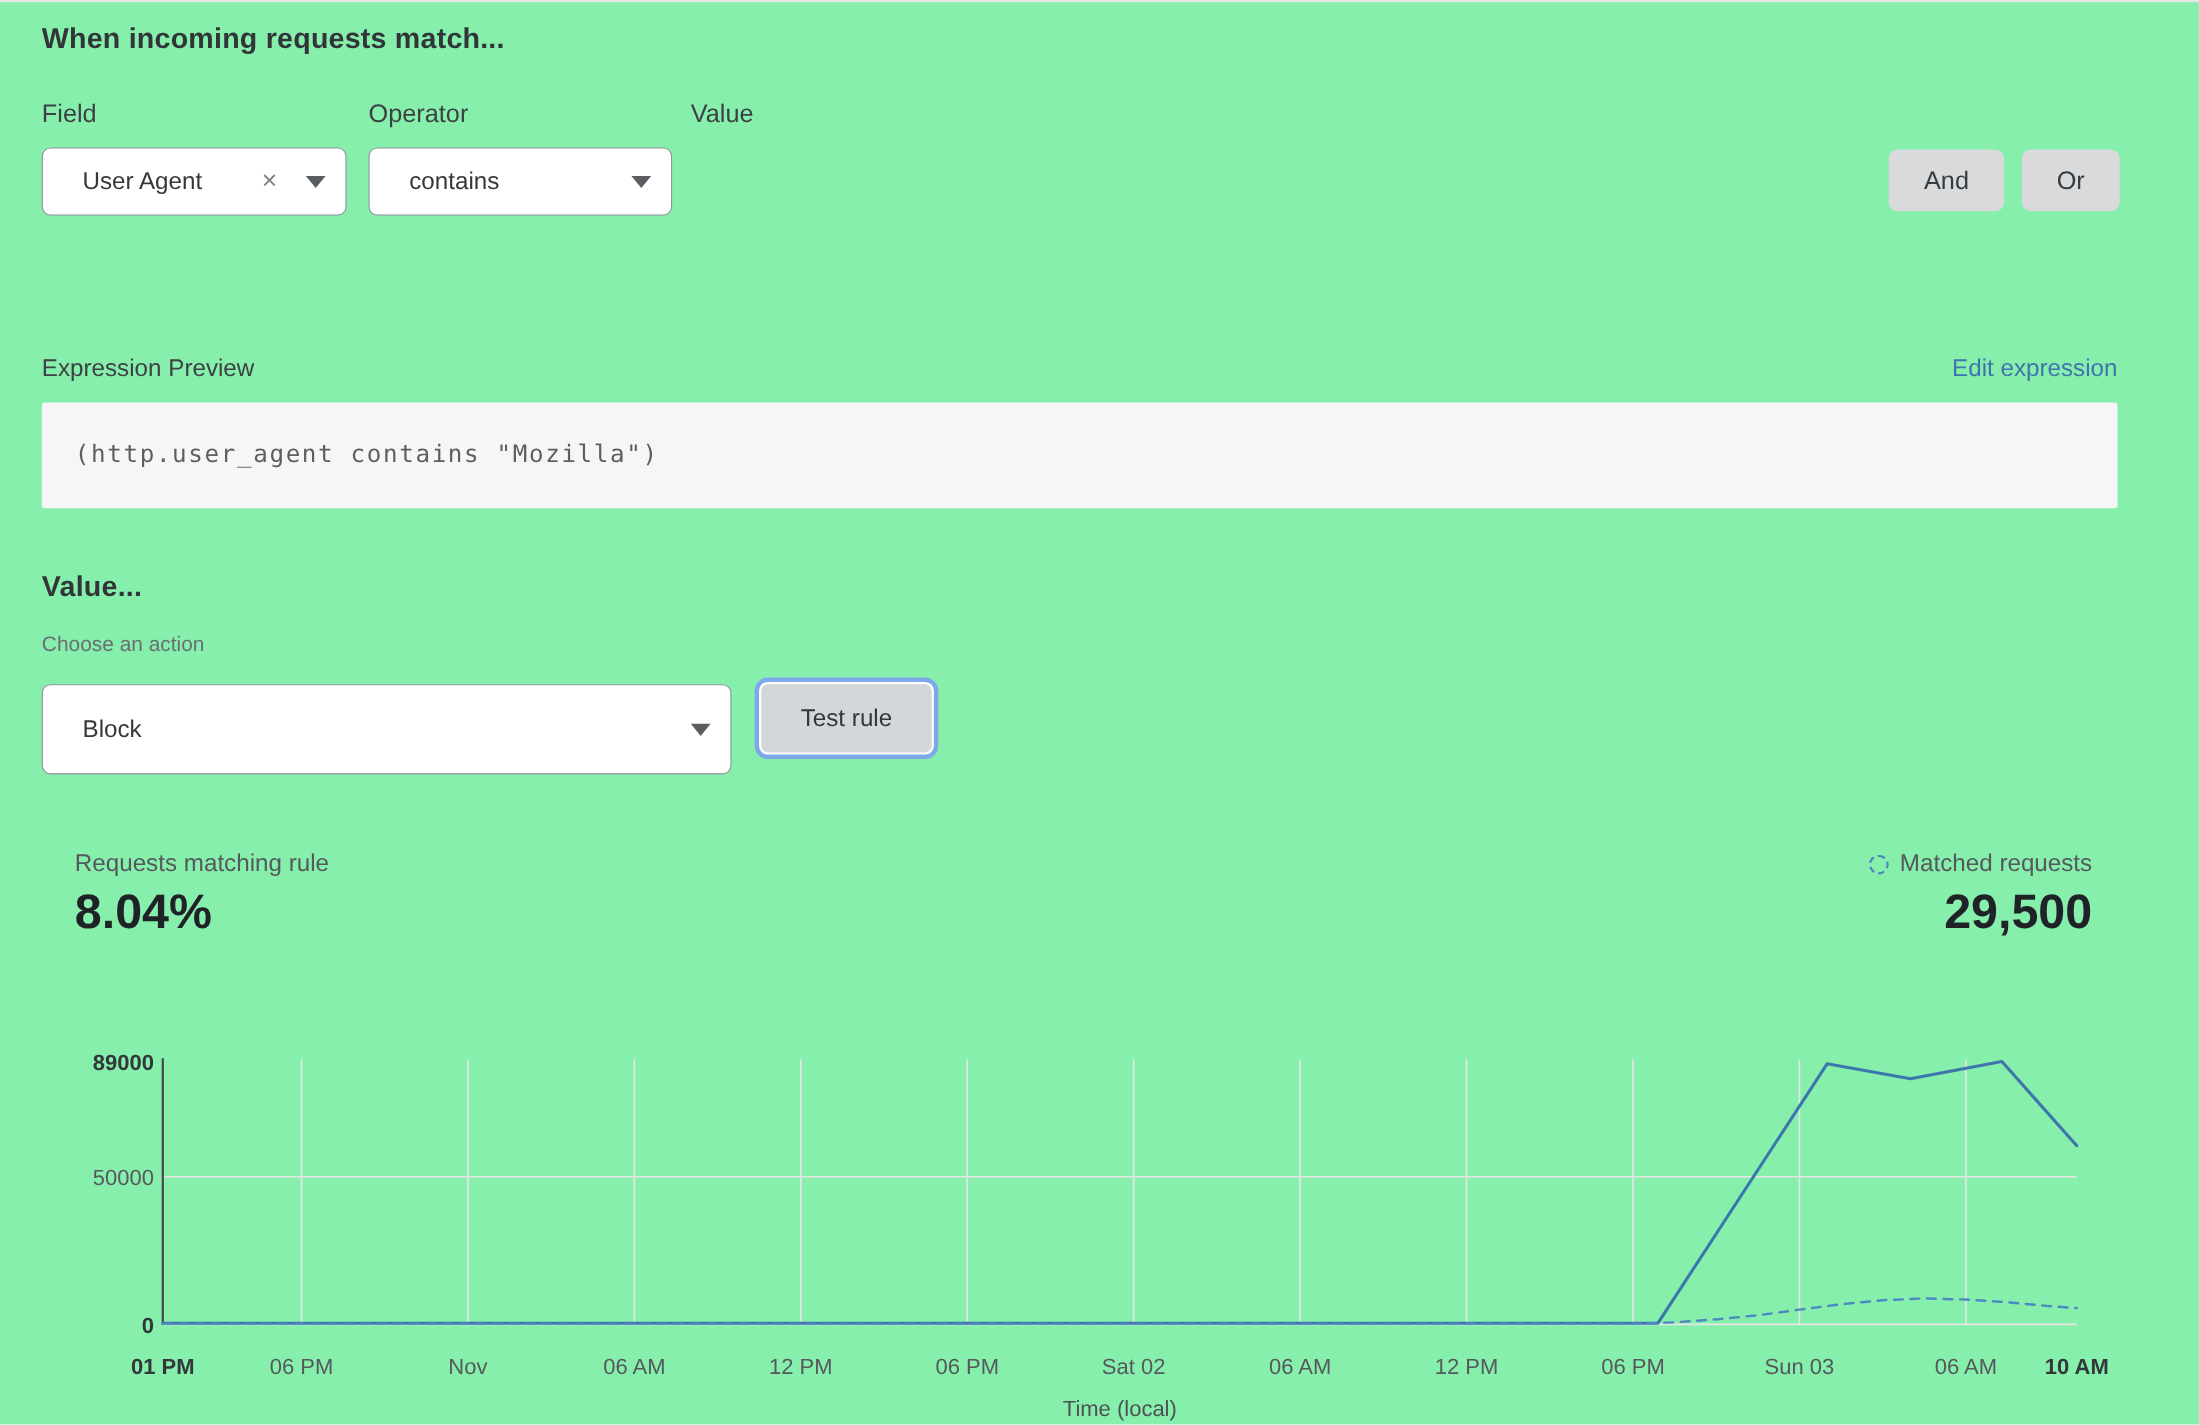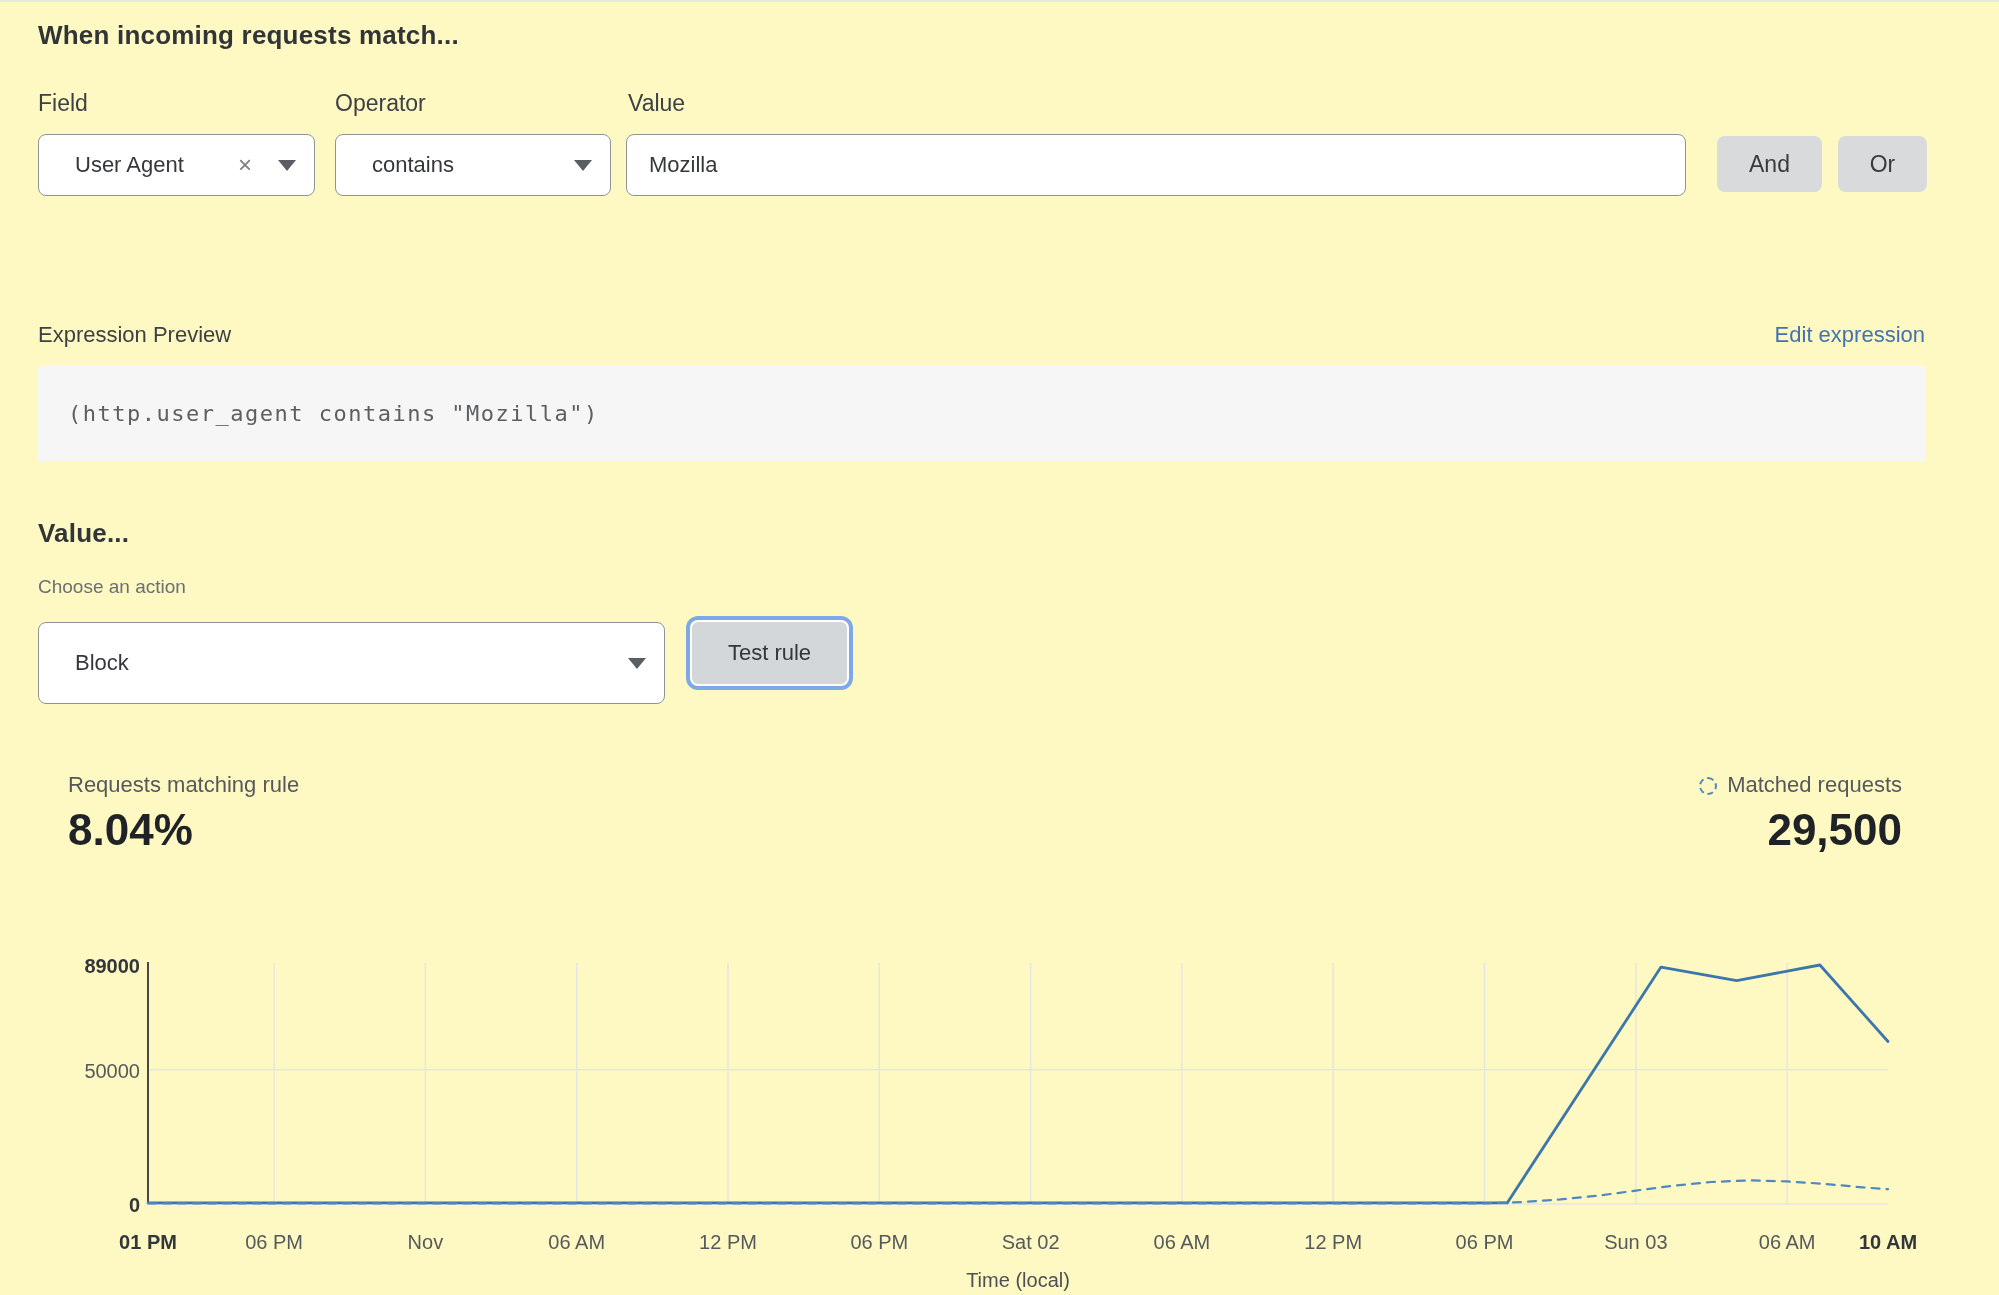--- a/index.html
+++ b/index.html
@@ -1,17 +1,17 @@
 <!DOCTYPE html>
 <html><head>
 <meta charset="utf-8">
 <style>
   html,body{margin:0;padding:0;background:#fff;}
   .page{
-    position:relative;width:1999px;height:1295px;background:#fef9c3;
+    position:relative;width:1999px;height:1295px;background:#86efac;
     font-family:"Liberation Sans",sans-serif;color:#35383b;overflow:hidden;
     border-top:2px solid #e6e6e6;box-sizing:border-box;
   }
   .abs{position:absolute;}
   .h1{font-size:26px;font-weight:700;color:#313538;letter-spacing:.2px;}
   .col-label{font-size:23px;color:#3d4145;}
   .control{
     box-sizing:border-box;height:62px;border:1px solid #8f9499;border-radius:8px;
     background:#fff;display:flex;align-items:center;padding:0 18px 0 36px;
     font-size:22px;color:#35383b;
@@ -78,21 +78,20 @@
     <span class="sel-text">User Agent</span>
     <span class="clear-x">×</span>
     <span class="caret"></span>
   </div>
 
   <div class="abs control" style="left:335px;top:132px;width:276px;">
     <span class="sel-text">contains</span>
     <span class="caret"></span>
   </div>
 
-  <input class="abs value-input" style="left: 626px; top: 132px; width: 1060px;" value="Mozilla">
 
   <button class="abs gray-btn" style="left:1717px;top:134px;width:105px;height:56px;">And</button>
   <button class="abs gray-btn" style="left:1838px;top:134px;width:89px;height:56px;">Or</button>
 
   <div class="abs section-label" style="left:38px;top:320px;">Expression Preview</div>
   <a class="abs link" style="right:74px;top:320px;">Edit expression</a>
 
   <div class="abs code-block" style="left:38px;top:364px;width:1887px;height:96px;">
     <div class="code-text">(http.user_agent contains "Mozilla")</div>
   </div>

